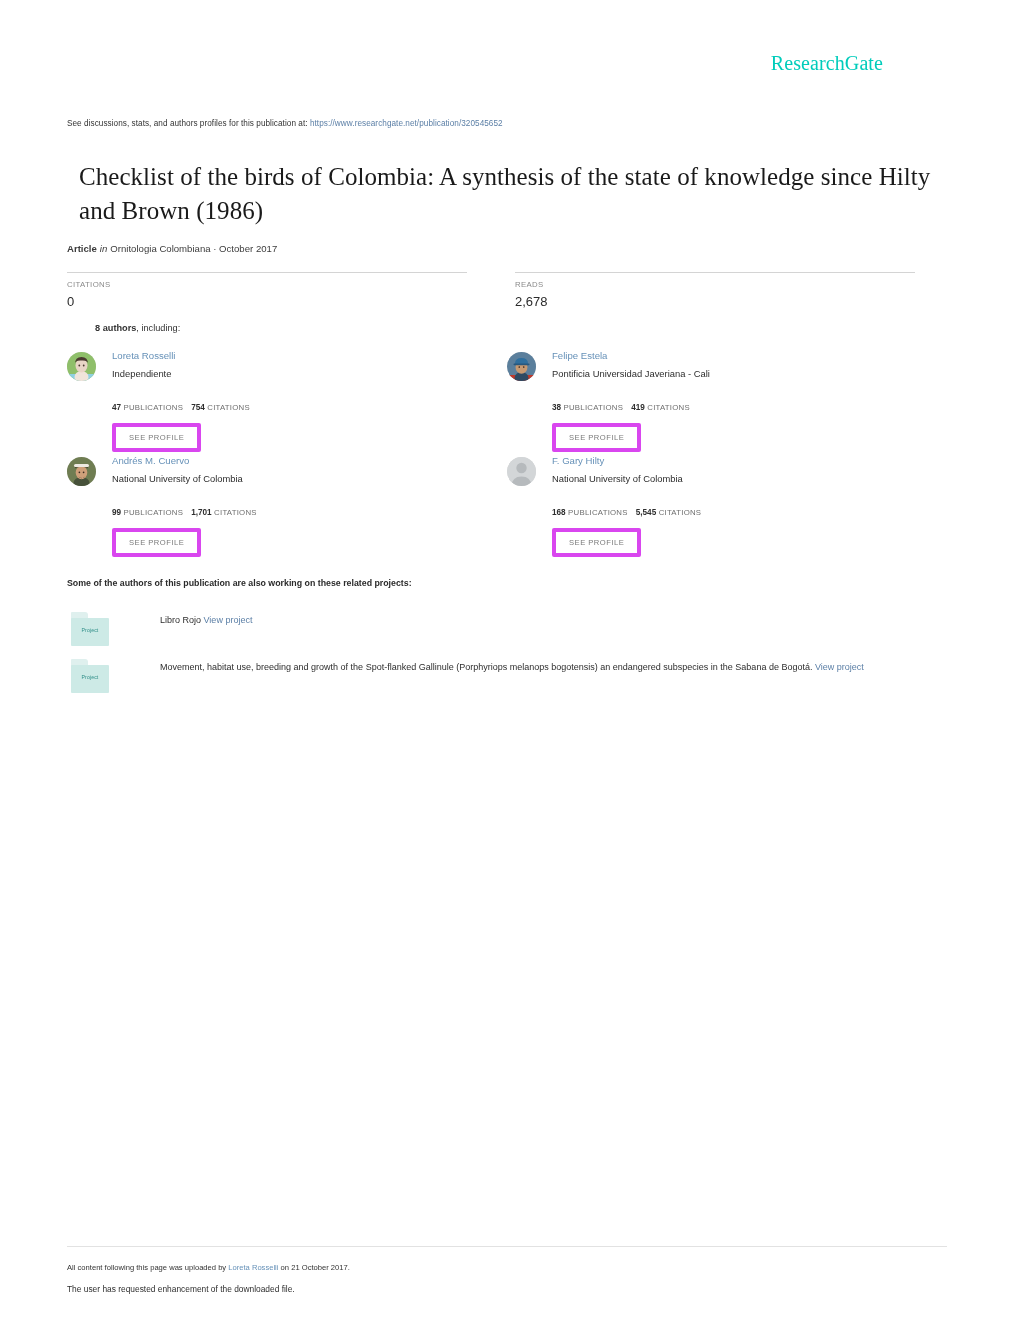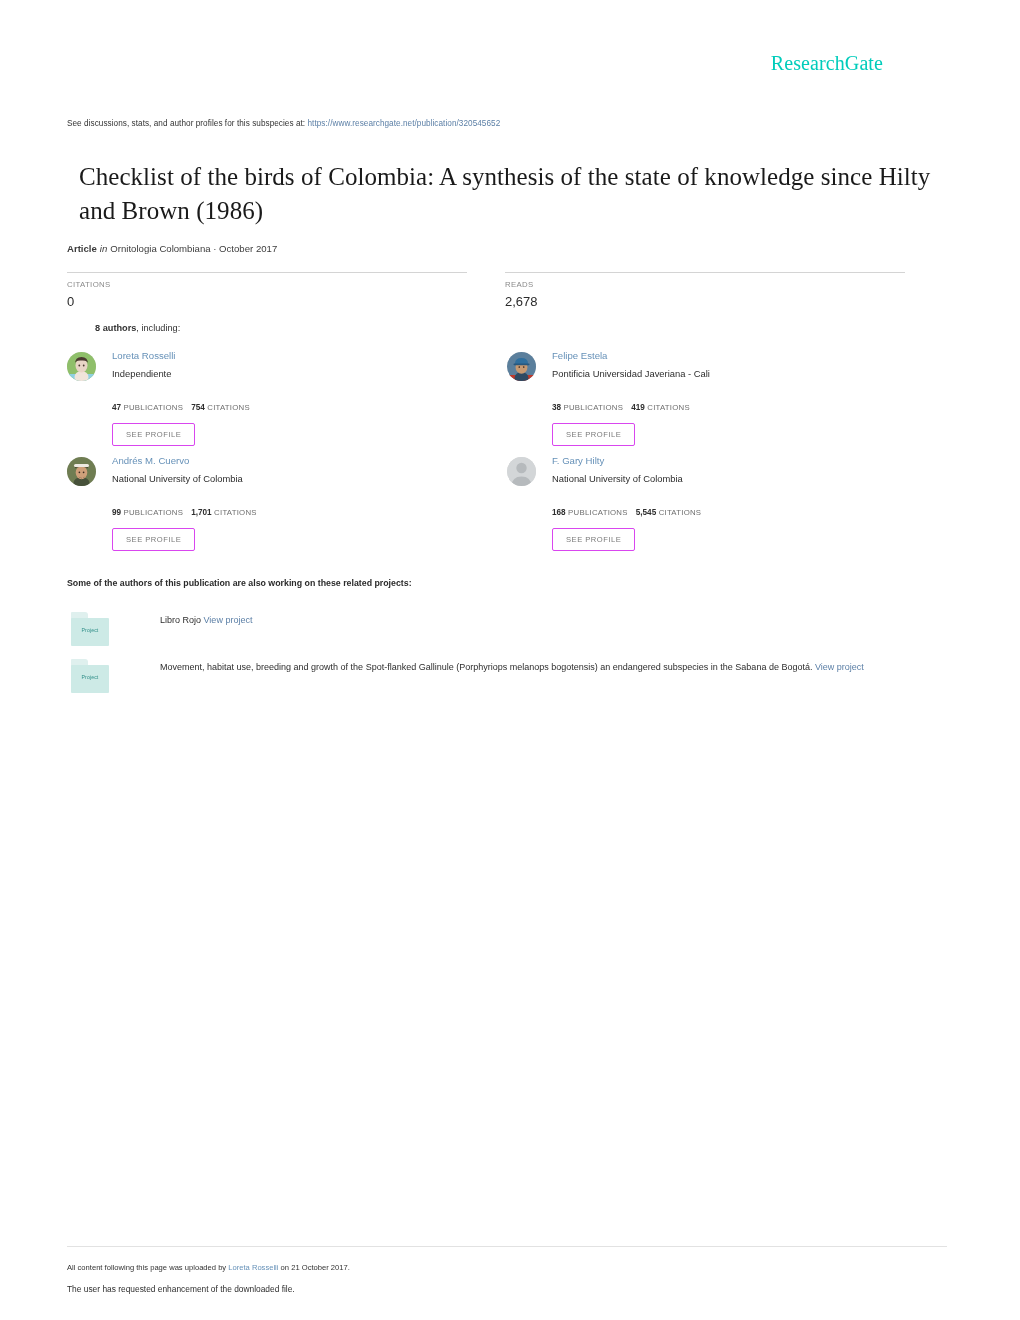--- a/index.html
+++ b/index.html
@@ -81,21 +81,21 @@
     top: 272px;
     left: 67px;
     width: 880px;
   }
   .stat-col {
     position: absolute;
     top: 0;
     width: 400px;
   }
   .stat-col.left { left: 0; }
-  .stat-col.right { left: 438px; }
+  .stat-col.right { left: 448px; }
   .stat-rule {
     height: 1px;
     background: #d4d4d4;
     width: 400px;
   }
   .stat-label {
     margin-top: 7px;
     font-size: 7.8px;
     color: #8a8a8a;
     letter-spacing: .35px;
@@ -168,21 +168,21 @@
     color: #2e2e2e;
     font-weight: bold;
     font-size: 8.2px;
     letter-spacing: 0;
   }
   .metric-gap { display: inline-block; width: 8px; }
 
   .see-profile {
     margin-top: 11px;
     display: inline-block;
-    border: 1px solid #d946ef;
+    border: 4px solid #d946ef;
     background: #ffffff;
     color: #7a7a7a;
     font-size: 7.6px;
     letter-spacing: .5px;
     padding: 7px 13px 7px 13px;
     border-radius: 2px;
     line-height: 1;
   }
 
   
@@ -274,21 +274,21 @@
   }
 </style>
 </head>
 <body>
 
 <div class="page">
 
   <div class="rg-logo">ResearchGate</div>
 
   <div class="discuss-line">
-    <span>See discussions, stats, and author profiles for this subspecies at:</span>
+    <span>See discussions, stats, and authors profiles for this publication at:</span>
     <span class="url">https://www.researchgate.net/publication/320545652</span>
   </div>
 
   <h1 class="title">Checklist of the birds of Colombia: A synthesis of the state of knowledge since Hilty and Brown (1986)</h1>
 
   <div class="article-line">
     <span class="lbl">Article</span><span class="inword">in</span><span>Ornitologia Colombiana · October 2017</span>
   </div>
 
   <div class="stats">

